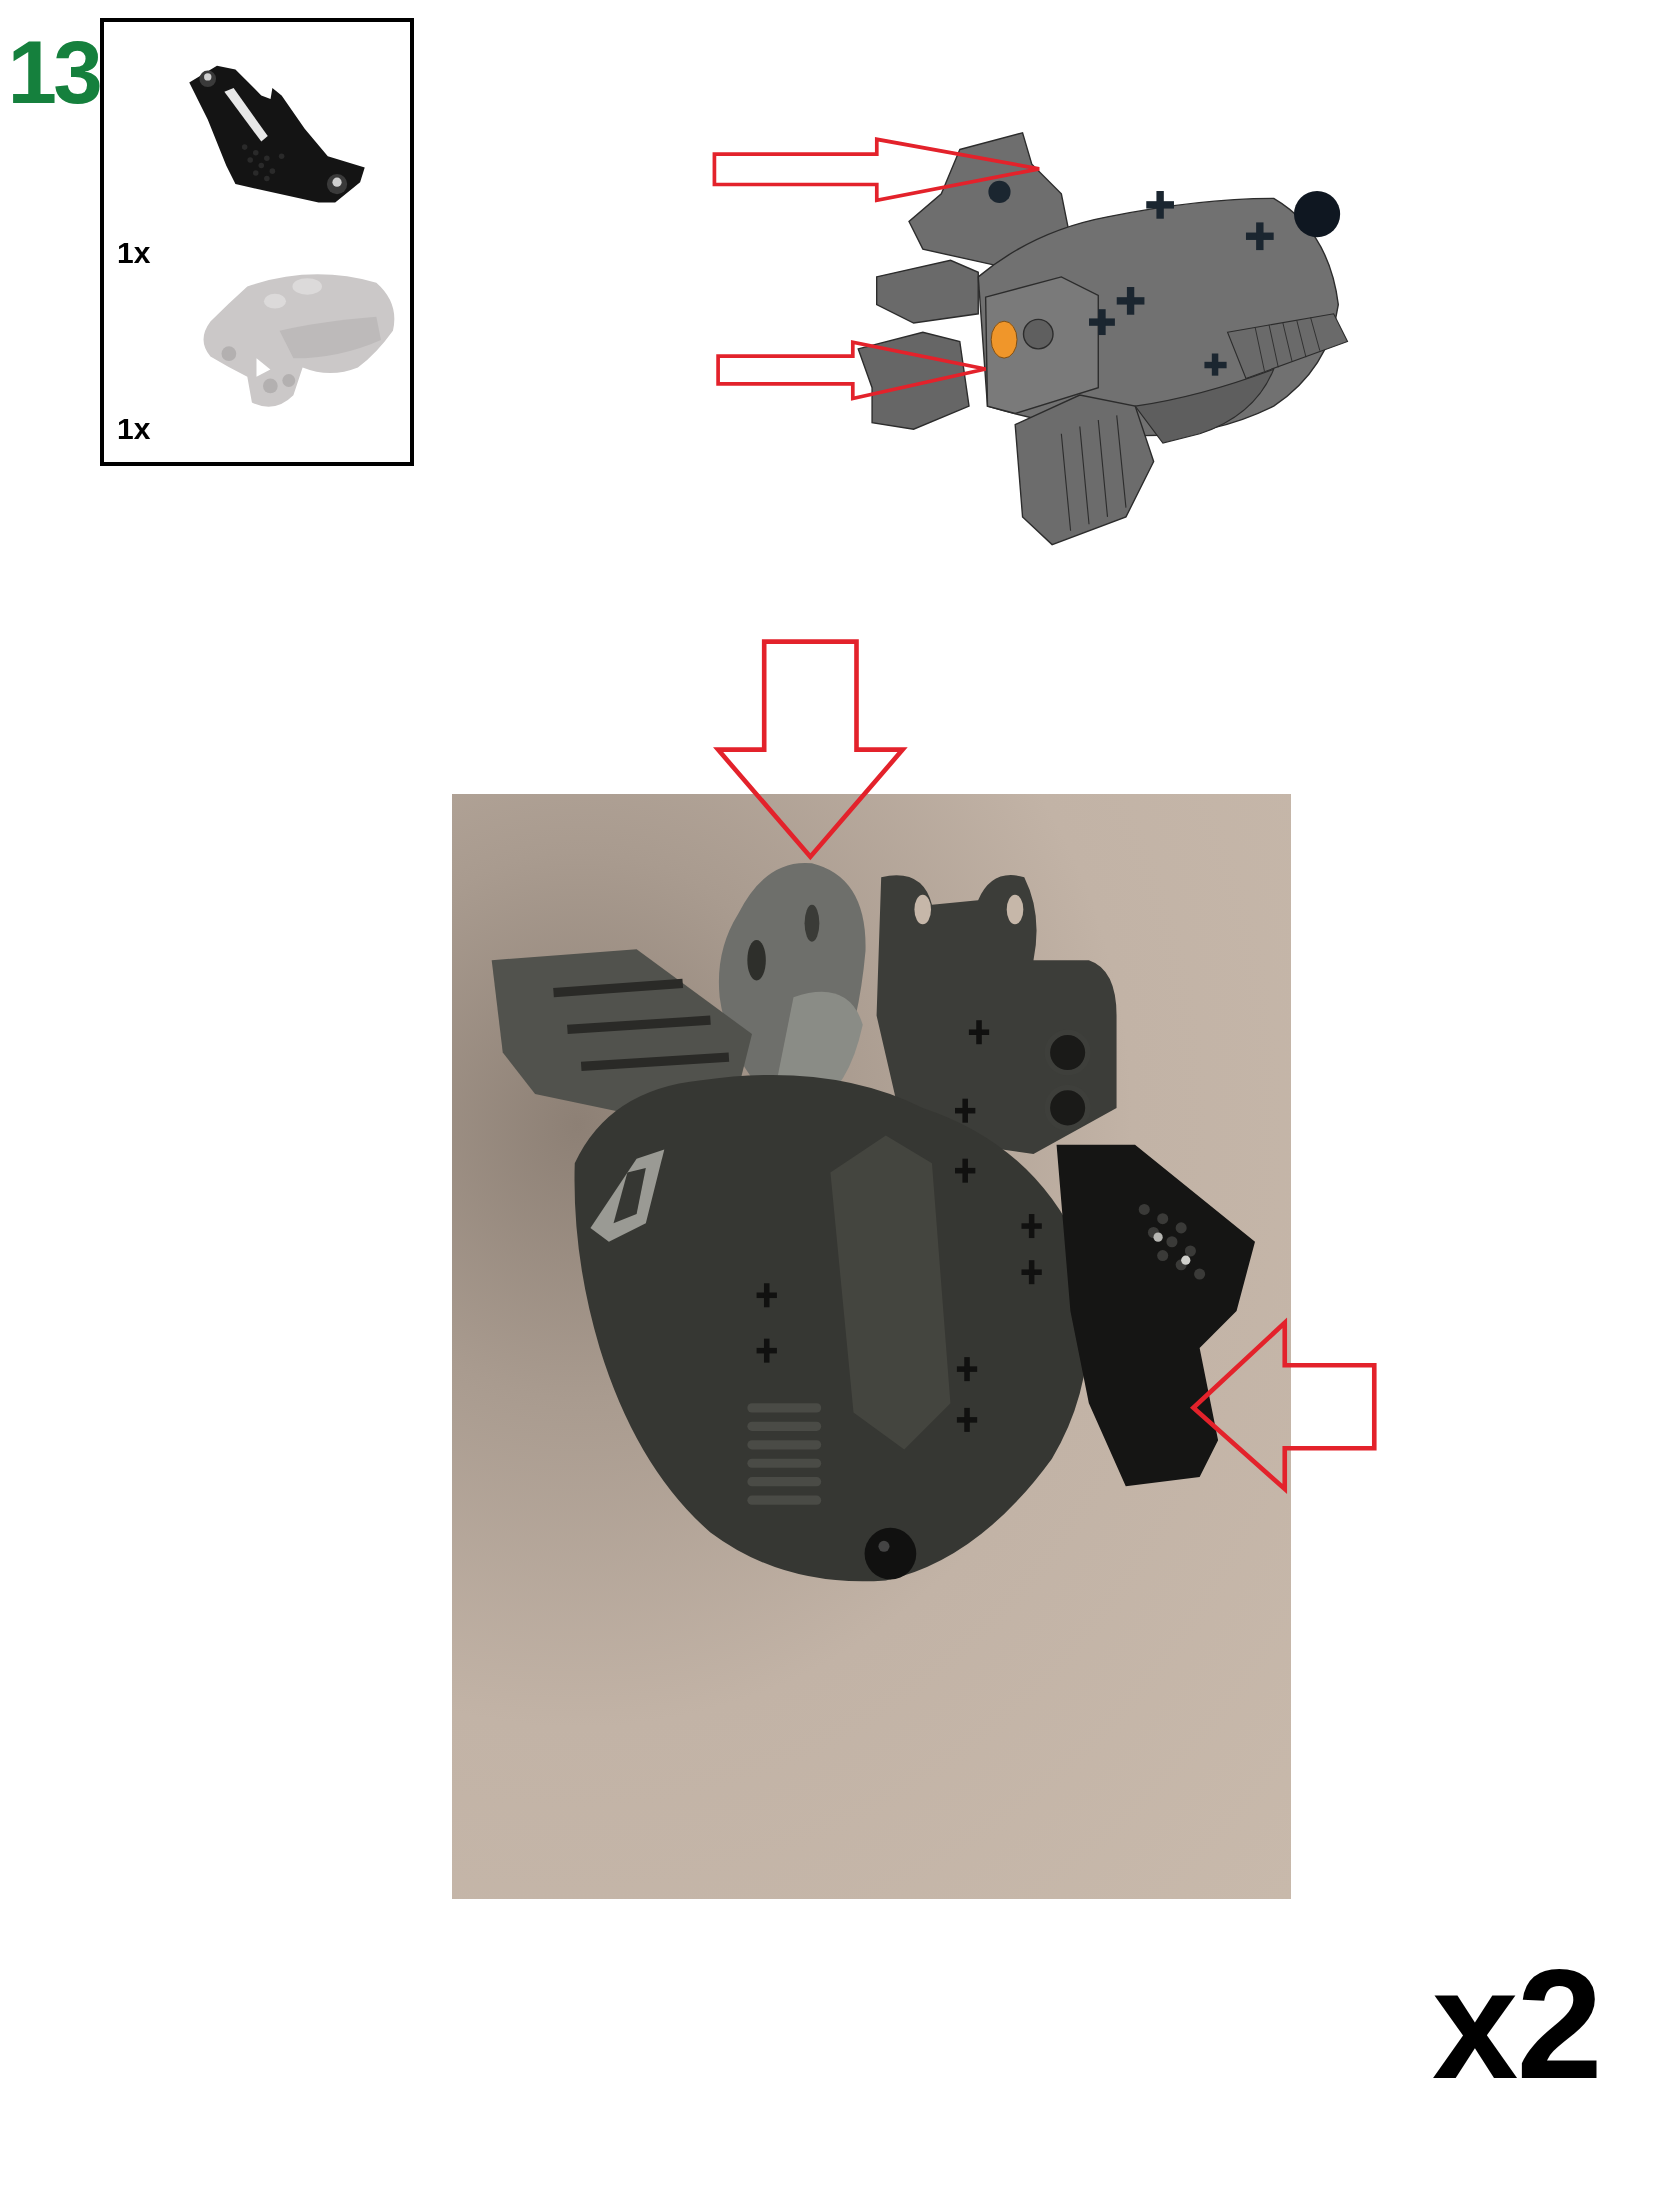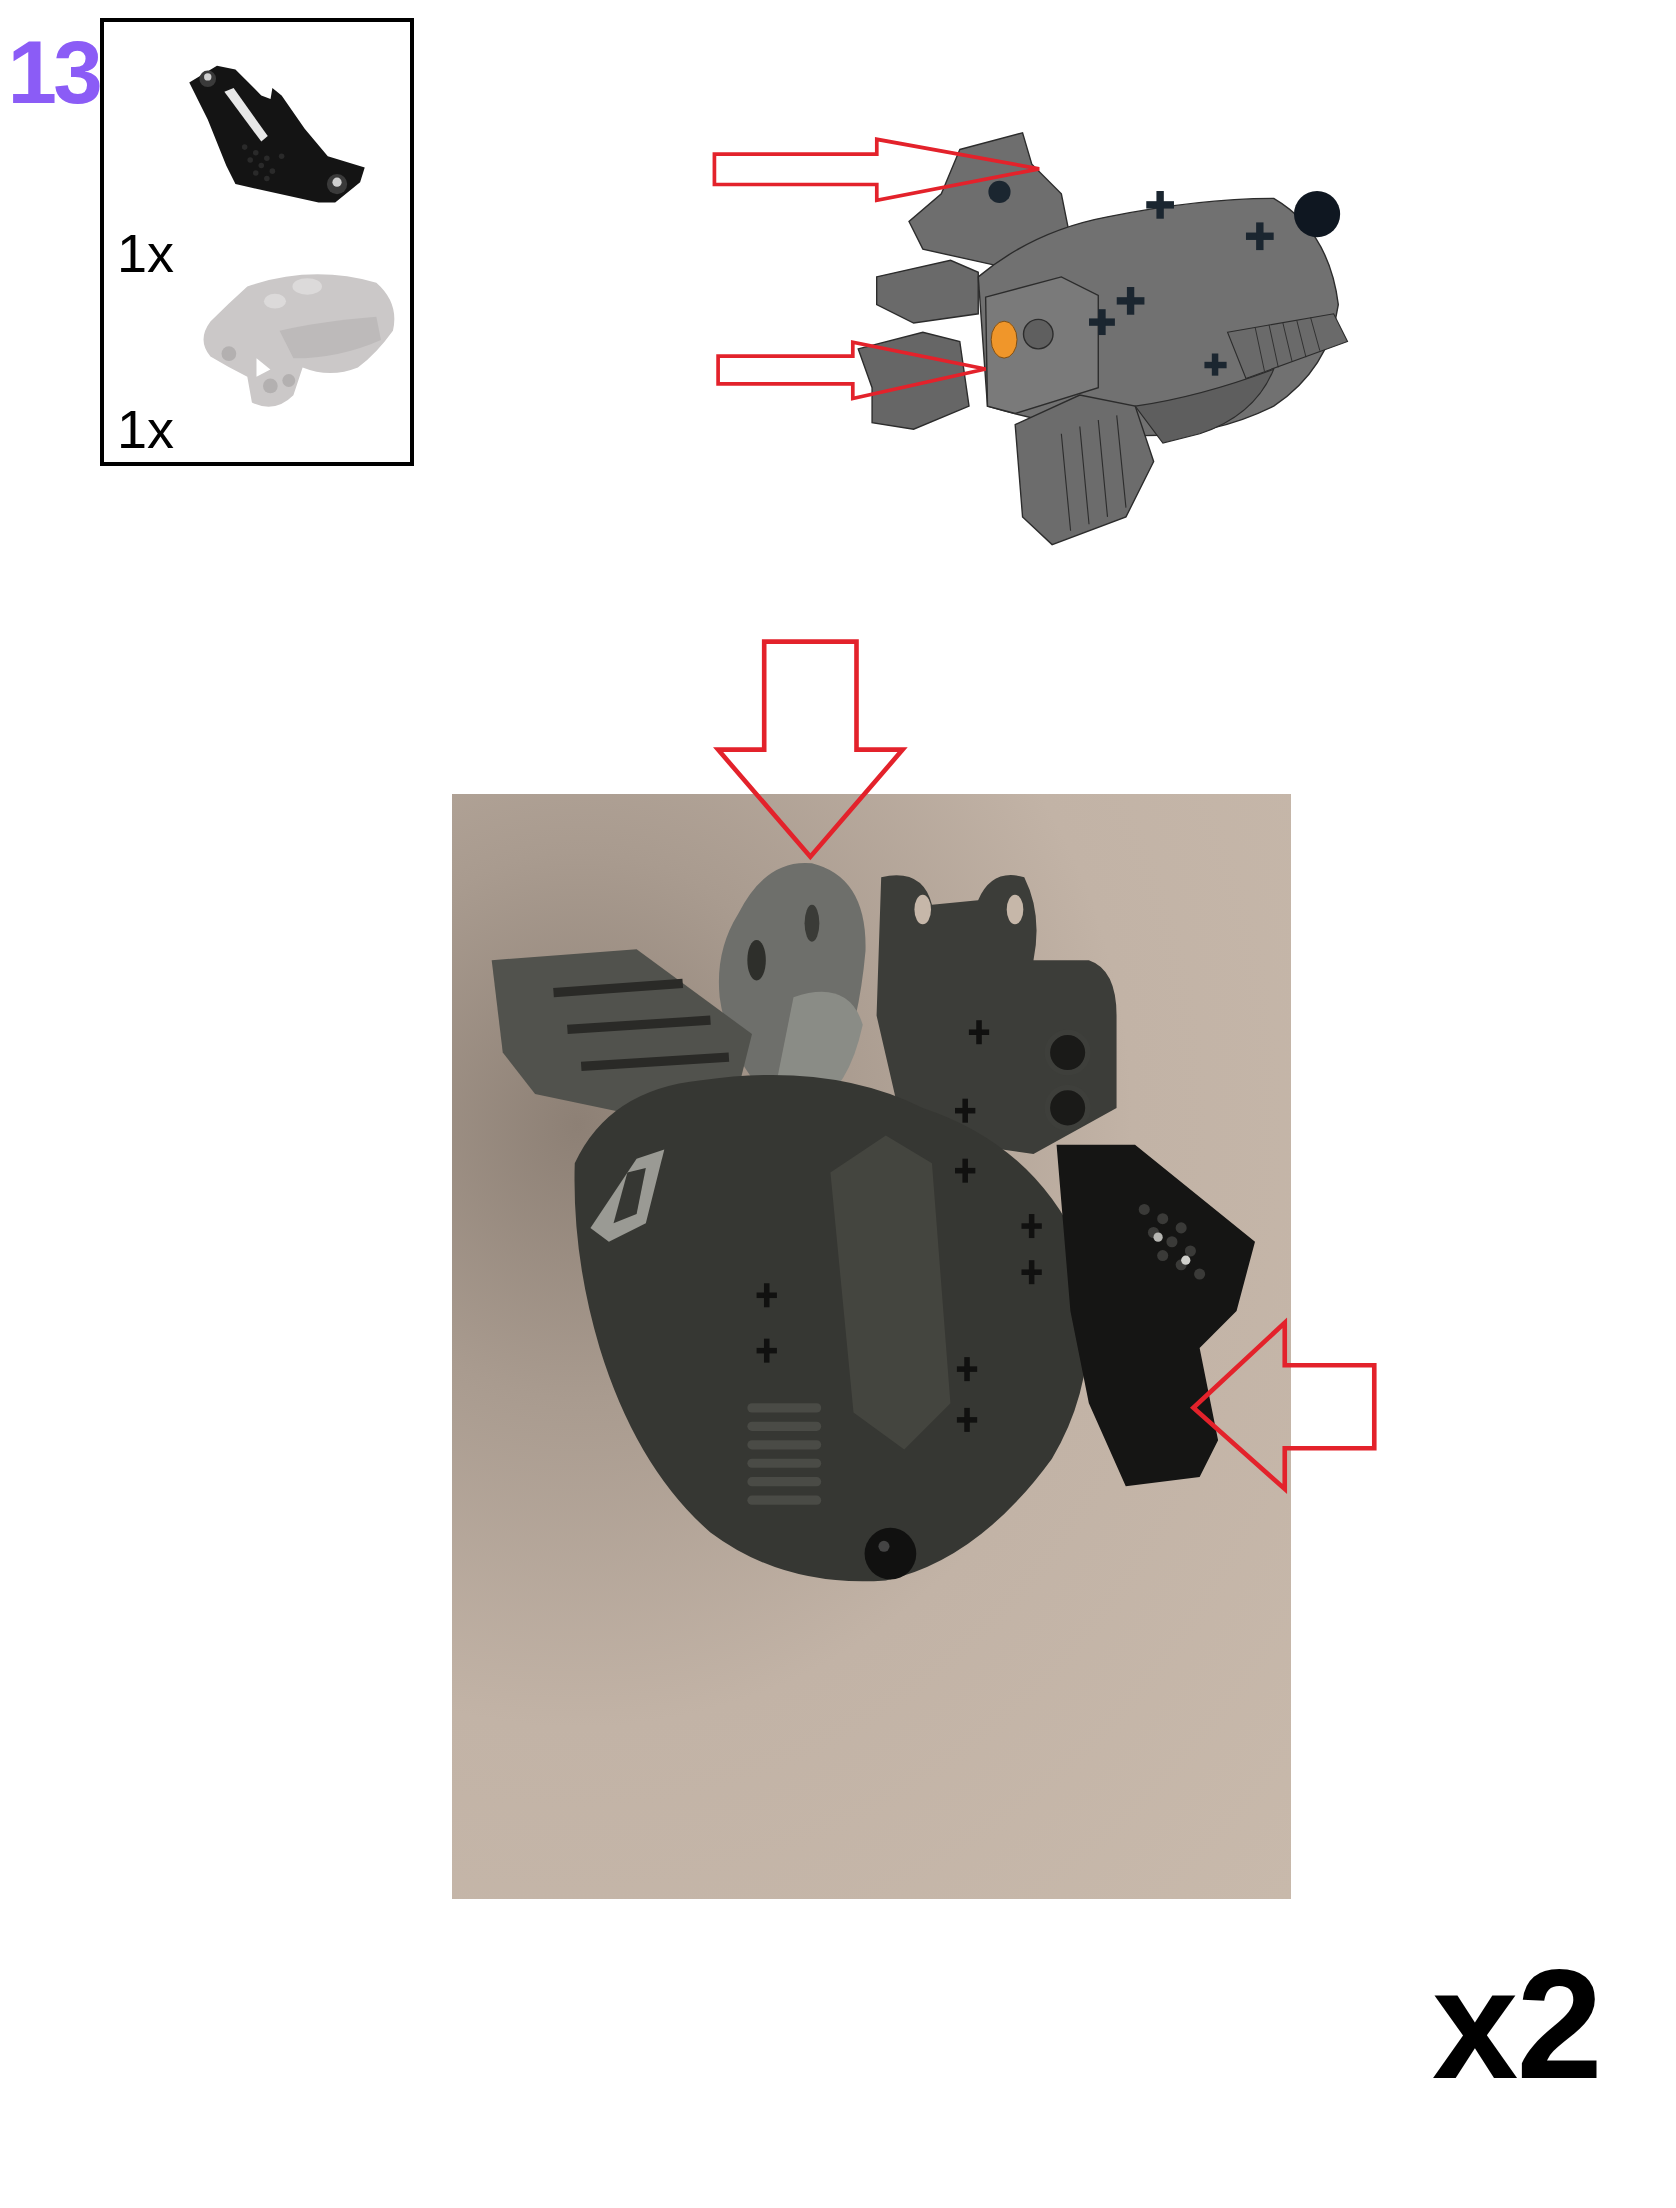--- a/index.html
+++ b/index.html
@@ -1,22 +1,22 @@
 <!DOCTYPE html>
 <html style="font-size:14.8px"><head>
 <meta charset="utf-8">
 <style>
   html, body { margin: 0; padding: 0; background: #ffffff; }
   body { width: 1677px; height: 2209px; position: relative; overflow: hidden;
          font-family: "Liberation Sans", "DejaVu Sans", sans-serif; }
   .abs { position: absolute; }
-  .step-number { left: 7.4px; top: 28px; font-size: 89px; font-weight: bold; color: #8b5cf6;
+  .step-number { left: 7.4px; top: 28px; font-size: 89px; font-weight: bold; color: #15803d;
                  letter-spacing: -3.7px; line-height: 89px; }
   .parts-box { left: 100px; top: 17.5px; width: 306px; height: 440px; border: 4.6px solid #000; background: #fff; }
-  .qty { font-size: 54px; font-weight: normal; color: #000; line-height: 42px; }
+  .qty { font-size: 30px; font-weight: bold; color: #000; line-height: 42px; }
   .multiplier { left: 1432px; top: 1947px; font-size: 155px; font-weight: bold; color: #000; line-height: 155px; letter-spacing: -1.8px; }
   .photo { left: 452px; top: 794px; width: 839px; height: 1105px; overflow: hidden;
            background: radial-gradient(ellipse at 15% 30%, #8d8075 0%, #a99b8f 25%, #c2b3a6 55%, #c8b9ab 100%); }
   svg { position: absolute; overflow: visible; }
 </style>
 </head>
 <body>
 
 <div class="abs step-number">13</div>
 

